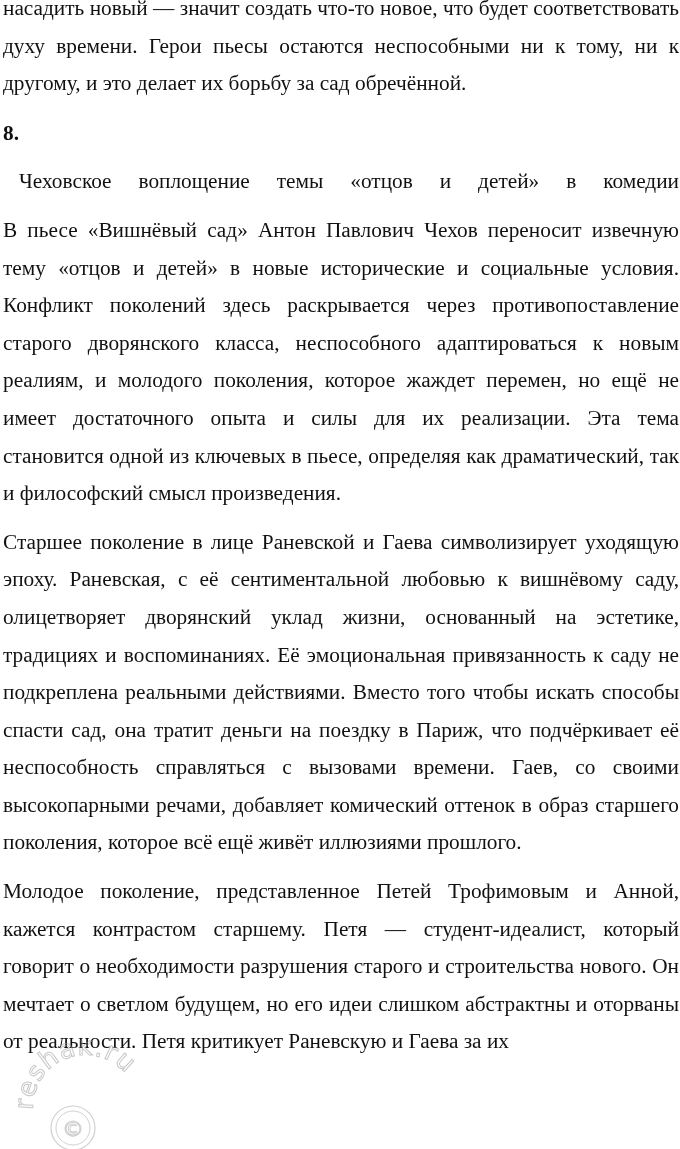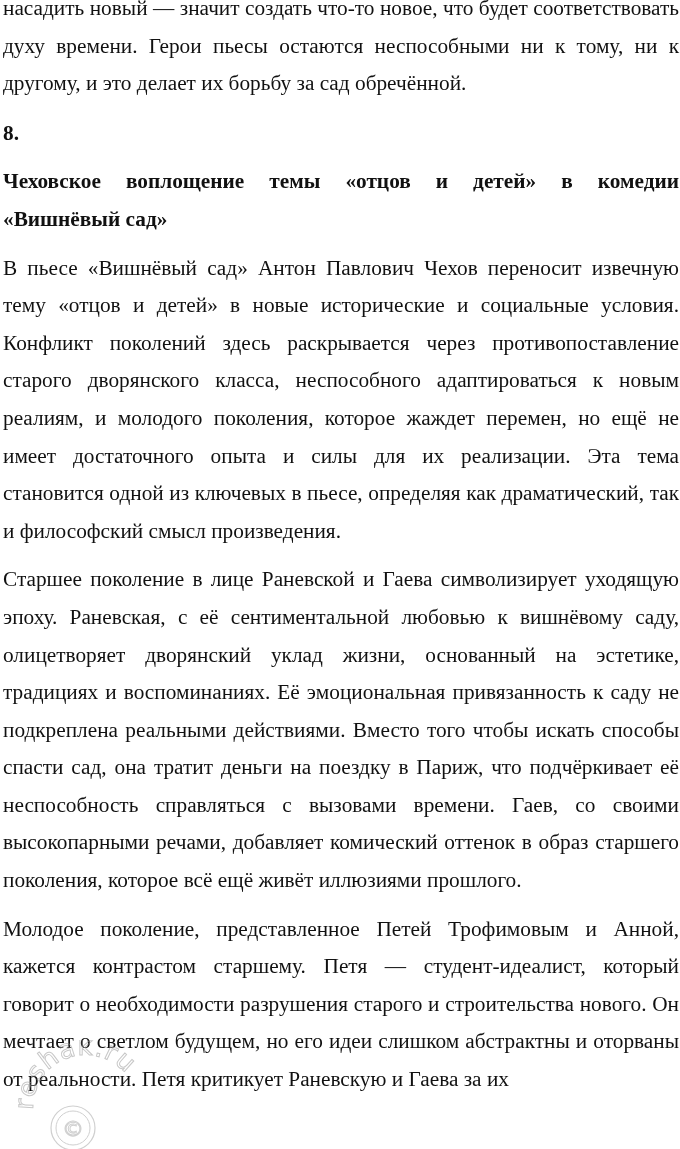--- a/index.html
+++ b/index.html
@@ -29,23 +29,24 @@
       text-align: justify;
     }
     .page p.lead {
       margin-bottom: 12px;
     }
     .page .num {
       font-weight: bold;
       margin-bottom: 11px;
     }
     .page .heading {
-      font-weight: bold;
+      font-weight: normal;
       margin-bottom: 11px;
       word-spacing: 0px;
+      margin-left: 16px;
     }
     .page .heading .line1 {
       display: block;
       text-align: justify;
       text-align-last: justify;
     }
     .page .heading .line2 {
       display: block;
     }
     .watermark {
@@ -61,21 +62,20 @@
 </head>
 <body>
 
 <div class="page">
   <p class="lead">насадить новый — значит создать что-то новое, что будет соответствовать духу времени. Герои пьесы остаются неспособными ни к тому, ни к другому, и это делает их борьбу за сад обречённой.</p>
 
   <p class="num">8.</p>
 
   <p class="heading">
     <span class="line1">Чеховское воплощение темы «отцов и детей» в комедии</span>
-    <span class="line2">«Вишнёвый сад»</span>
   </p>
 
   <p>В пьесе «Вишнёвый сад» Антон Павлович Чехов переносит извечную тему «отцов и детей» в новые исторические и социальные условия. Конфликт поколений здесь раскрывается через противопоставление старого дворянского класса, неспособного адаптироваться к новым реалиям, и молодого поколения, которое жаждет перемен, но ещё не имеет достаточного опыта и силы для их реализации. Эта тема становится одной из ключевых в пьесе, определяя как драматический, так и философский смысл произведения.</p>
   <p>Старшее поколение в лице Раневской и Гаева символизирует уходящую эпоху. Раневская, с её сентиментальной любовью к вишнёвому саду, олицетворяет дворянский уклад жизни, основанный на эстетике, традициях и воспоминаниях. Её эмоциональная привязанность к саду не подкреплена реальными действиями. Вместо того чтобы искать способы спасти сад, она тратит деньги на поездку в Париж, что подчёркивает её неспособность справляться с вызовами времени. Гаев, со своими высокопарными речами, добавляет комический оттенок в образ старшего поколения, которое всё ещё живёт иллюзиями прошлого.</p>
   <p>Молодое поколение, представленное Петей Трофимовым и Анной, кажется контрастом старшему. Петя — студент-идеалист, который говорит о необходимости разрушения старого и строительства нового. Он мечтает о светлом будущем, но его идеи слишком абстрактны и оторваны от реальности. Петя критикует Раневскую и Гаева за их</p>
 </div>
 
 <svg class="watermark" viewBox="0 0 140 110" xmlns="http://www.w3.org/2000/svg">
   <defs>
     <path id="wm-arc" d="M 15 70 A 52 52 0 0 1 120 65" fill="none"></path>

